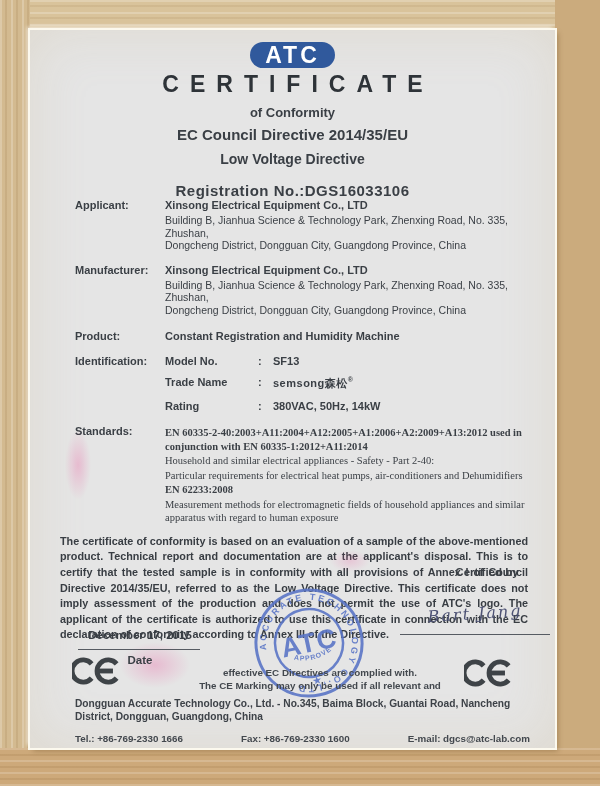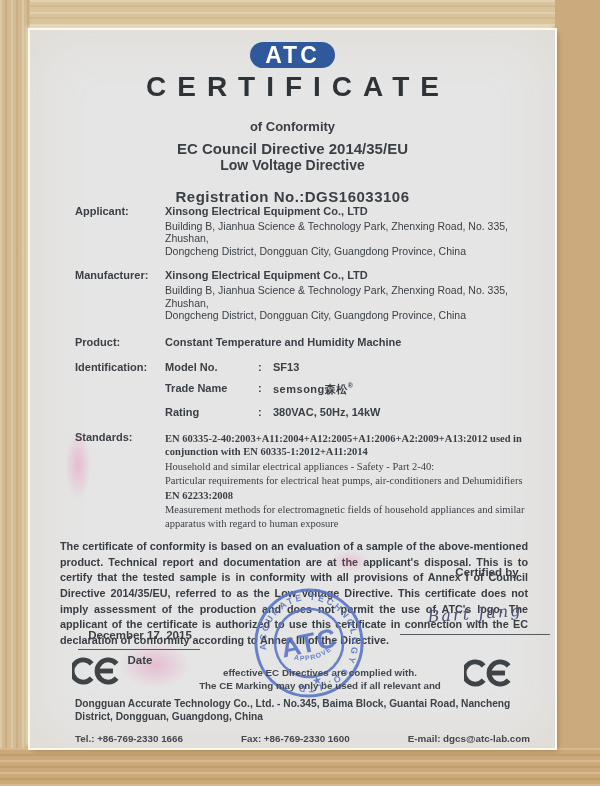--- a/index.html
+++ b/index.html
@@ -29,25 +29,25 @@
     box-shadow:0 0 0 2px #fcf9ee, -3px -3px 4px rgba(255,255,255,.7),
                3px 3px 5px rgba(95,65,25,.35), inset 0 0 55px rgba(195,165,110,.18);
     color:#3a3f45; }
   .smudge { position:absolute; pointer-events:none; }
 
   
   .hdr { text-align:center; }
   .logo-pill { display:inline-block; margin-top:12px; background:#30599c; color:#fff;
     font-weight:bold; font-size:23px; line-height:26px; padding:0 15px;
     border-radius:14px; letter-spacing:3px; }
-  .title { font-size:28px; font-weight:bold; letter-spacing:11px; text-indent:11px;
+  .title { font-size:23px; font-weight:bold; letter-spacing:11px; text-indent:11px;
     color:#2e3338; margin-top:4px; line-height:1.1; }
-  .sub1 { font-size:13px; font-weight:bold; margin-top:16px; }
+  .sub1 { font-size:13px; font-weight:bold; margin-top:8px; }
   .sub2 { font-size:15px; font-weight:bold; margin-top:6px; }
-  .sub3 { font-size:14px; font-weight:bold; margin-top:0; }
+  .sub3 { font-size:14px; font-weight:bold; margin-top:8px; }
   .reg  { font-size:15px; font-weight:bold; margin-top:15px; letter-spacing:.5px; }
 
   
   .rows { padding:0 28px 0 45px; font-size:11px; }
   .row { display:flex; align-items:flex-start; }
   .lbl { flex:0 0 90px; font-weight:bold; }
   .val { flex:1; }
   .bold { font-weight:bold; }
   .addr { font-weight:normal; font-size:10.5px; line-height:12.5px; margin-top:3px; }
   .mt12 { margin-top:12px; } .mt14 { margin-top:14px; } .mt13 { margin-top:13px; }
@@ -130,21 +130,21 @@
           <div class="bold">Xinsong Electrical Equipment Co., LTD</div>
           <div class="addr">
             <div>Building B, Jianhua Science &amp; Technology Park, Zhenxing Road, No. 335, Zhushan,</div>
             <div>Dongcheng District, Dongguan City, Guangdong Province, China</div>
           </div>
         </div>
       </div>
 
       <div class="row mt14">
         <div class="lbl">Product:</div>
-        <div class="val bold">Constant Temperature and Humidity Machine</div>
+        <div class="val bold">Constant Registration and Humidity Machine</div>
       </div>
 
       <div class="row mt13">
         <div class="lbl">Identification:</div>
         <div class="val">
           <div class="sub-row" style="margin-top:0;">
             <div class="sub-lbl">Model No.</div>
             <div class="sub-col">:</div>
             <div class="sub-val">SF13</div>
           </div>

